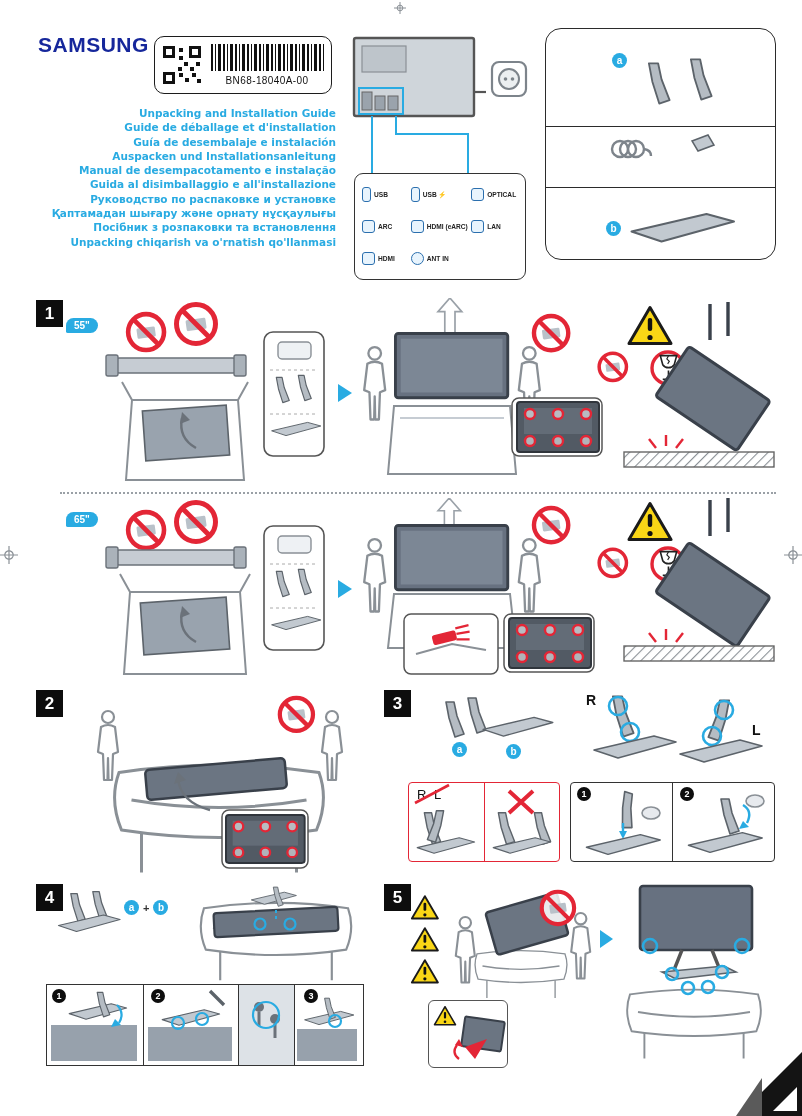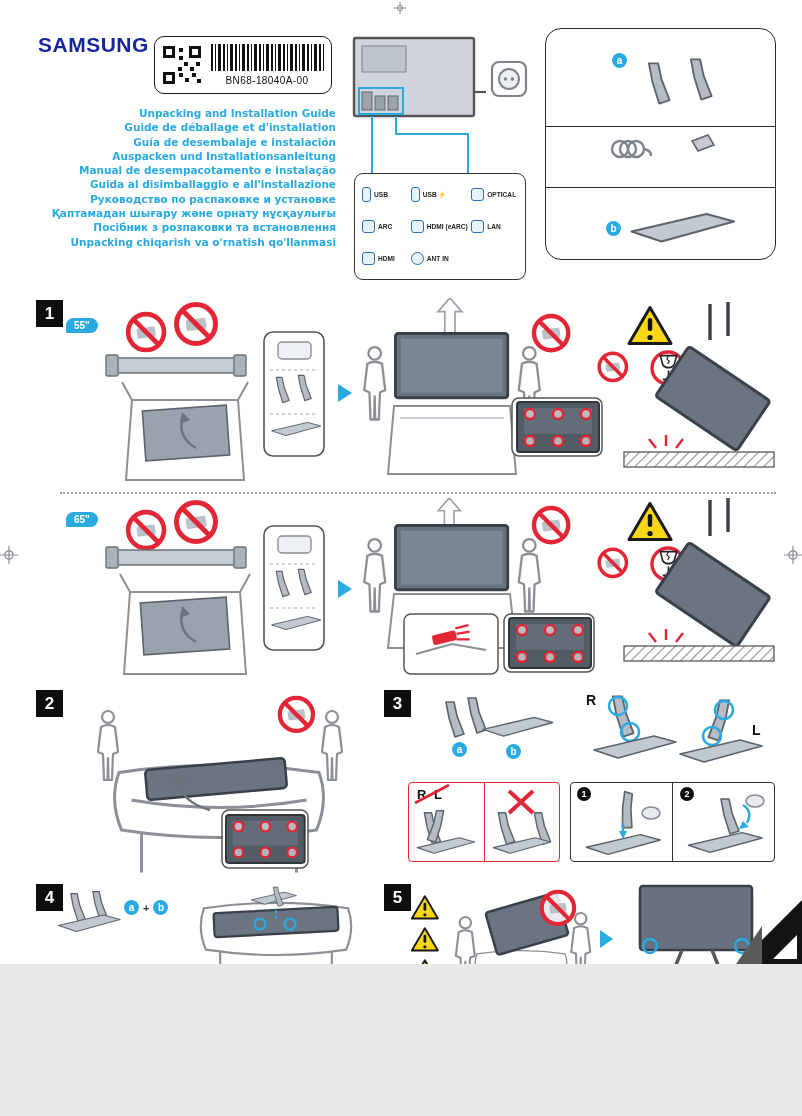--- a/index.html
+++ b/index.html
@@ -1,17 +1,17 @@
 <!DOCTYPE html>
 <html><head>
 <meta charset="utf-8">
 <style>
   * { margin:0; padding:0; box-sizing:border-box; }
   html,body { background:#e9e9e9; }
-  .page{ position:relative; width:802px; height:964px; background:#fff;
+  .page{ position:relative; width:802px; height:1116px; background:#fff;
          font-family:"Liberation Sans", sans-serif; overflow:hidden; margin:0 auto; }
   .abs{ position:absolute; }
 
   
   .logo{ left:38px; top:33px; font-size:21px; font-weight:bold; color:#16279b;
          letter-spacing:.5px; transform:scaleY(.94); }
   .label-box{ left:154px; top:36px; width:178px; height:58px; border:1.5px solid #1c1c1c;
               border-radius:10px; background:#fff; }
   .barcode{ position:absolute; left:56px; top:7px; width:114px; height:27px;
             background:repeating-linear-gradient(90deg,#111 0 2px,#fff 2px 4px,#111 4px 5px,#fff 5px 7px,#111 7px 10px,#fff 10px 12px); }
@@ -52,21 +52,21 @@
   .arrow-right{ width:0; height:0; border-left:13px solid #29abe2;
                 border-top:9px solid transparent; border-bottom:9px solid transparent; }
   .inset{ border:1.4px solid #555; border-radius:6px; background:#fff; }
   .dotted-sep{ left:60px; top:492px; width:716px; border-top:2px dotted #9aa0a6; }
 
   
   .redbox{ left:408px; top:782px; width:152px; height:80px; border:1.7px solid #e32636;
            border-radius:4px; display:flex; background:#fff; }
   .redbox .half{ flex:1; position:relative; }
   .redbox .half + .half{ border-left:1.7px solid #e32636; }
-  .rl-letters{ position:absolute; left:8px; top:4px; font-size:13px; font-weight:bold;
+  .rl-letters{ position:absolute; left:8px; top:4px; font-size:13px; font-weight:normal;
                color:#111; letter-spacing:2px;text-align:center; }
   .stepsbox{ left:570px; top:782px; width:205px; height:80px; border:1.4px solid #333;
              border-radius:4px; display:flex; background:#fff; }
   .stepsbox .half{ flex:1; position:relative; }
   .stepsbox .half + .half{ border-left:1.4px solid #333; }
 
   
   .strip4{ left:46px; top:984px; width:318px; height:82px; border:1.4px solid #333;
            display:flex; background:#fff; }
   .strip4 .cell{ position:relative; border-right:1.4px solid #333; }

